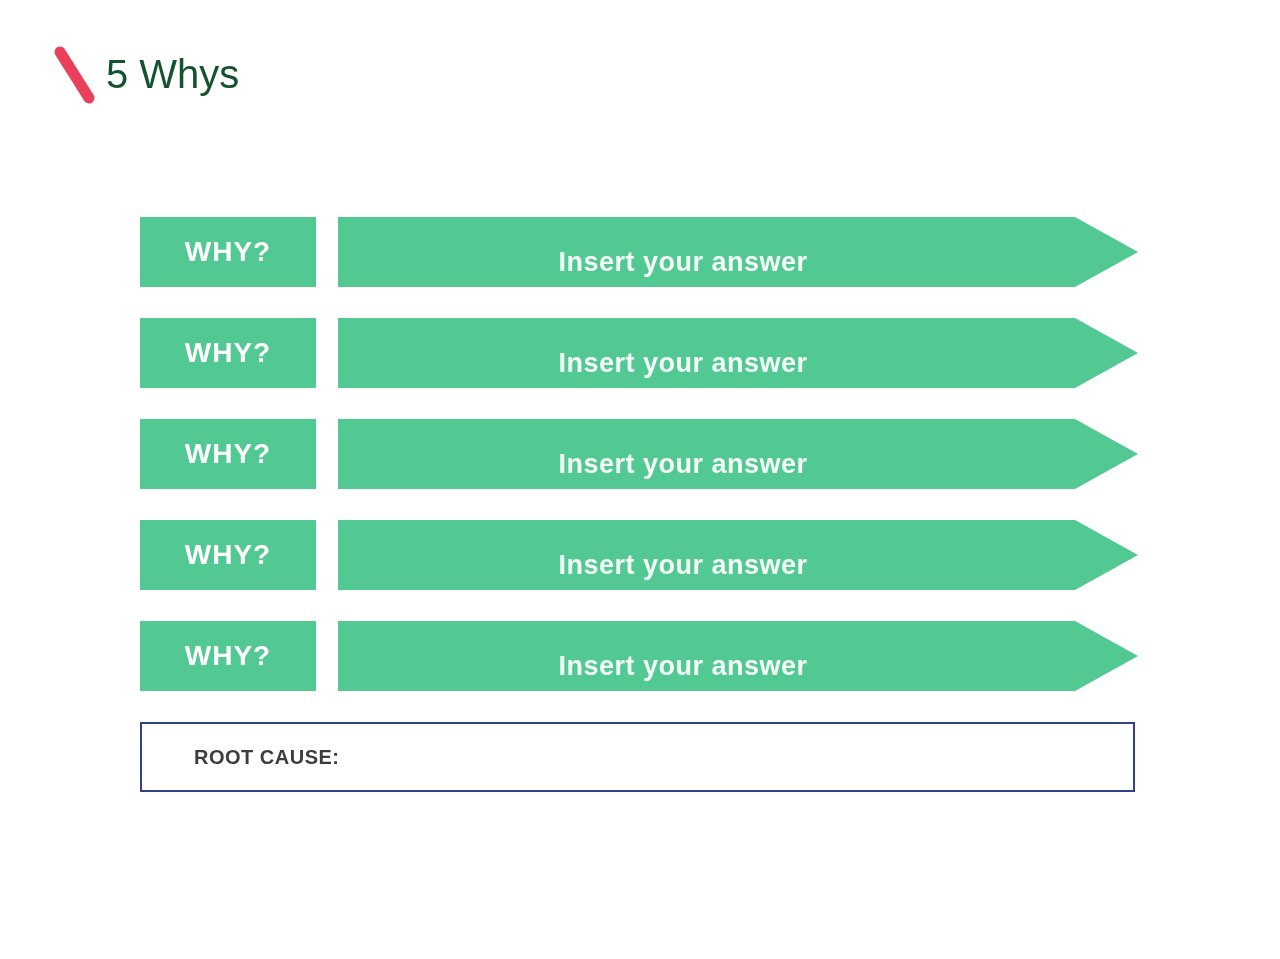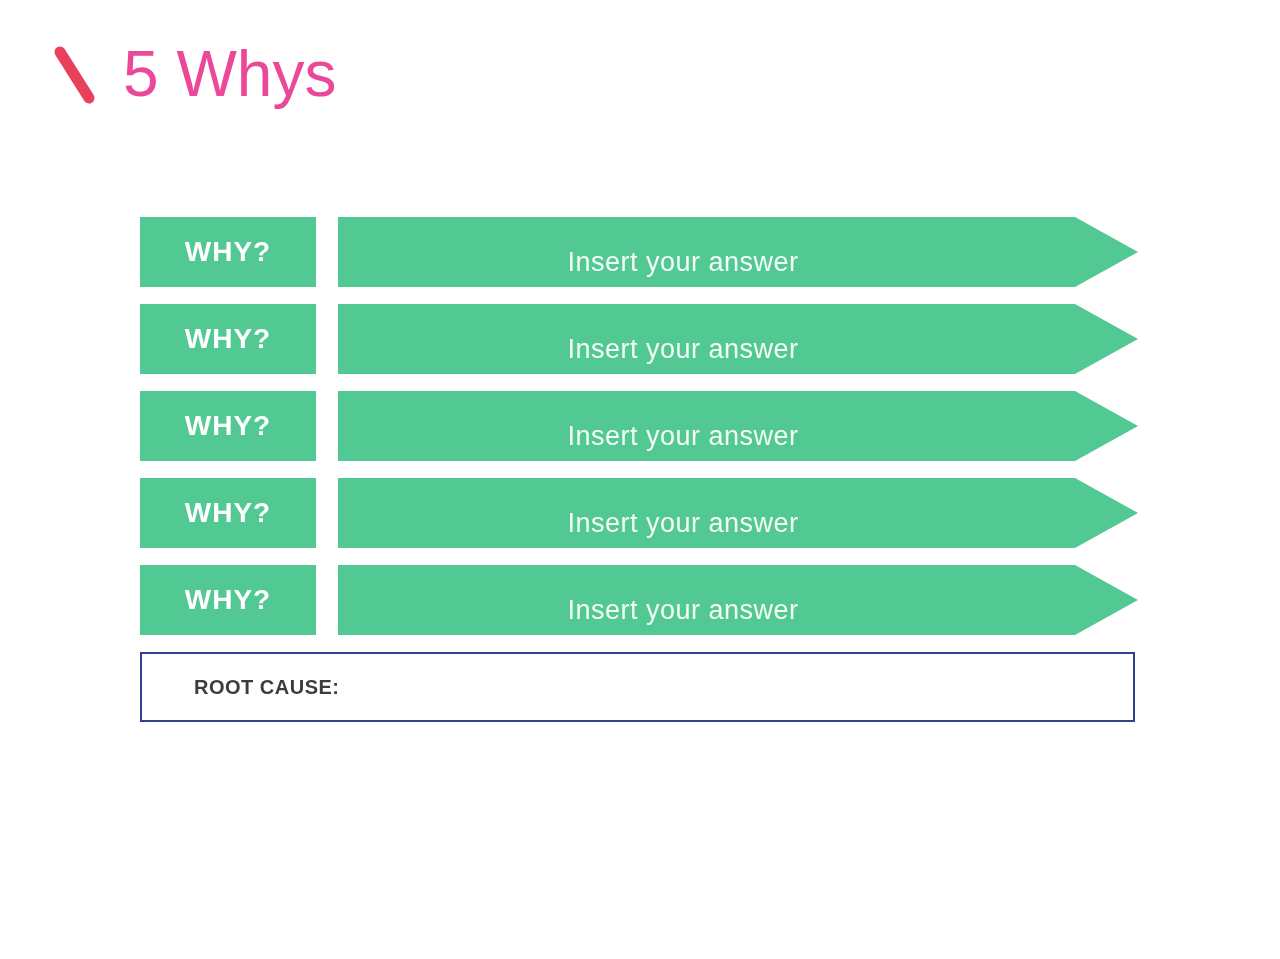--- a/index.html
+++ b/index.html
@@ -21,37 +21,37 @@
     display: flex;
     align-items: flex-start;
   }
   .slash-icon {
     width: 48px;
     height: 68px;
     margin-top: 4px;
     flex: 0 0 auto;
   }
   .page-title {
-    font-size: 64px;
+    font-size: 40px;
     font-weight: 400;
-    color: #ec4899;
+    color: #14532d;
     letter-spacing: 0px;
     line-height: 68px;
-    margin-left: 23px;
+    margin-left: 6px;
   }
 
   
   .flow {
     position: absolute;
     left: 140px;
     top: 217px;
     width: 1000px;
     display: flex;
     flex-direction: column;
-    gap: 17px;
+    gap: 31px;
   }
   .why-row {
     display: flex;
     height: 70px;
   }
   .why-box {
     width: 176px;
     height: 70px;
     background: var(--green);
     color: #ffffff;
@@ -75,21 +75,21 @@
   .answer-label {
     position: absolute;
     left: 0;
     top: 0;
     width: 690px;
     height: 90px;
     display: flex;
     align-items: center;
     justify-content: center;
     color: #f4fcf8;
-    font-weight: normal;
+    font-weight: bold;
     font-size: 27px;
     letter-spacing: 0.5px;
   }
 
   
   .root-cause-box {
     width: 995px;
     height: 70px;
     border: 2px solid #33408c;
     background: #ffffff;

